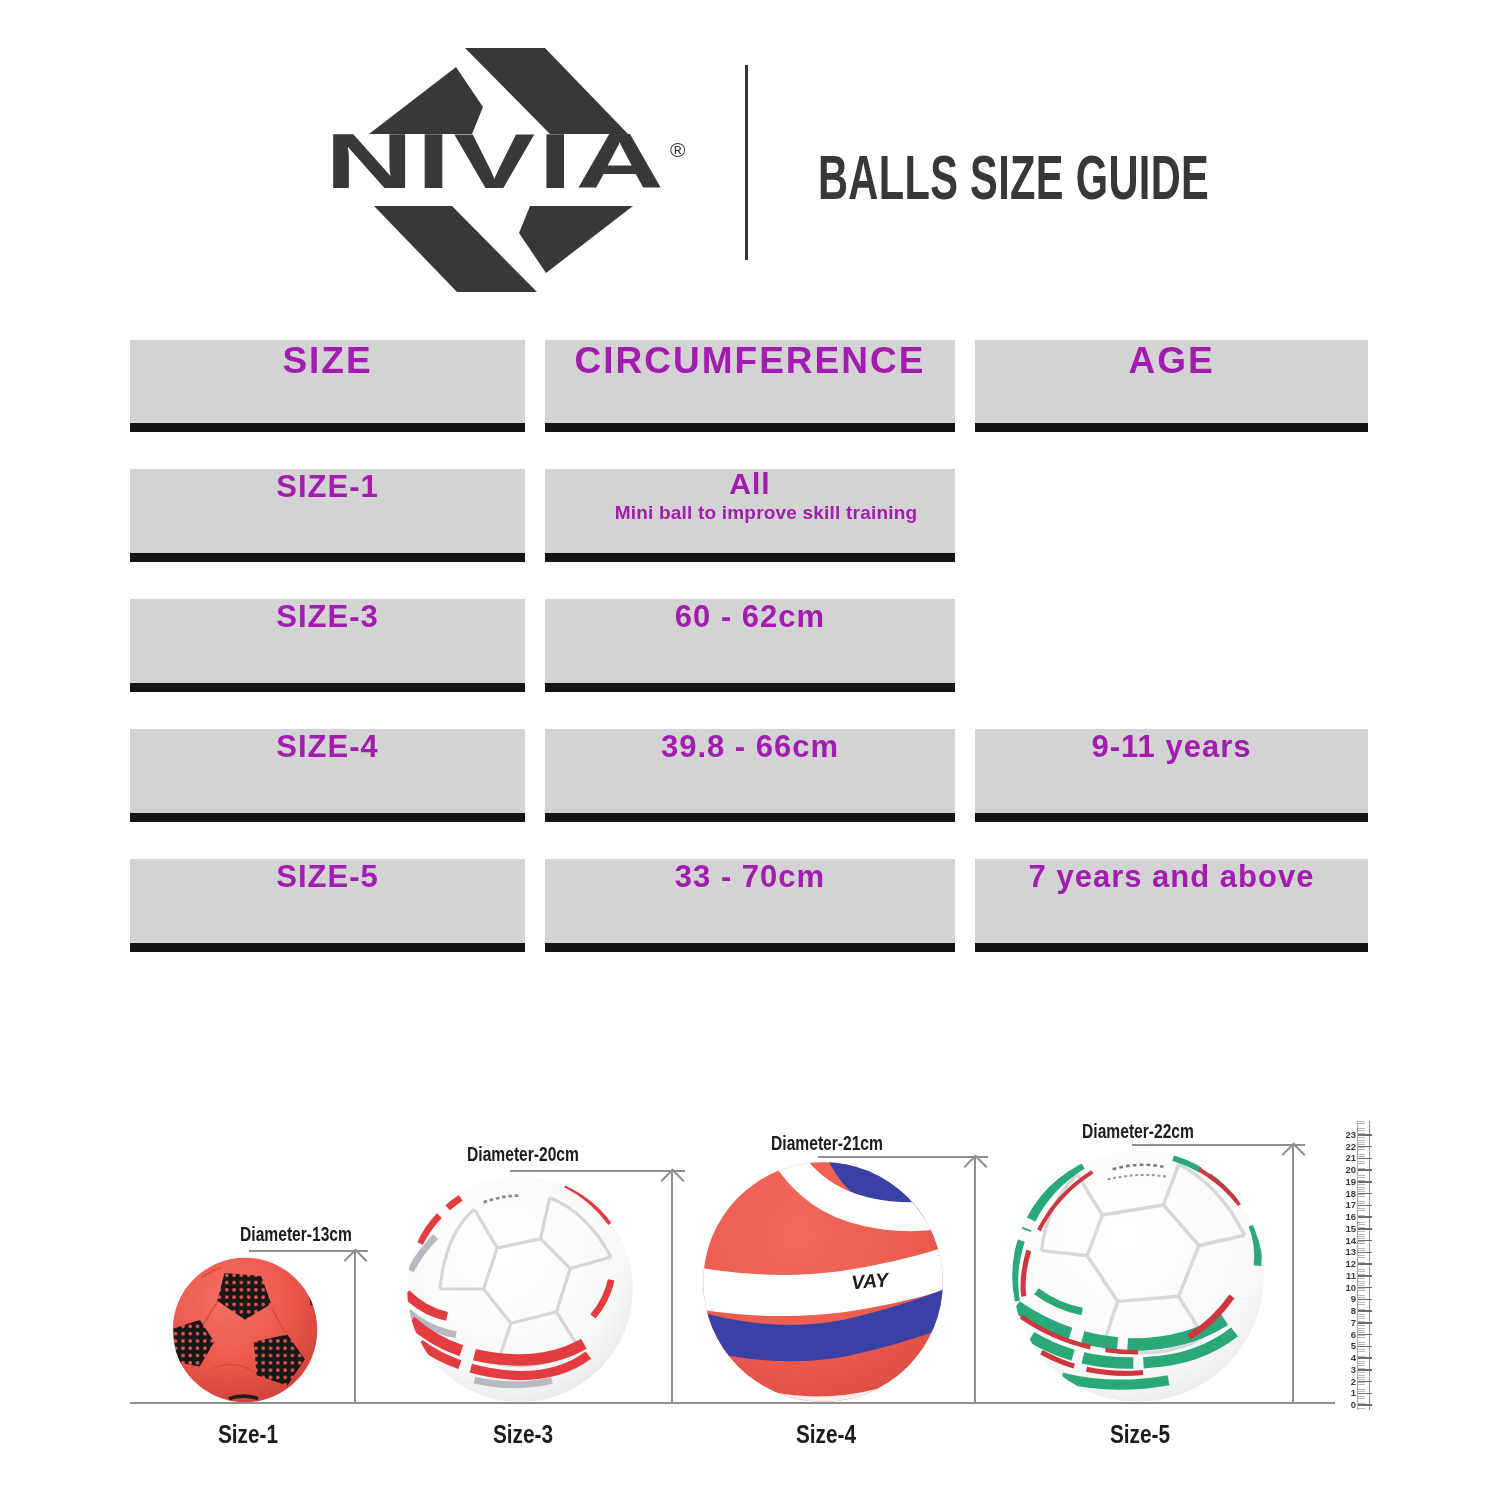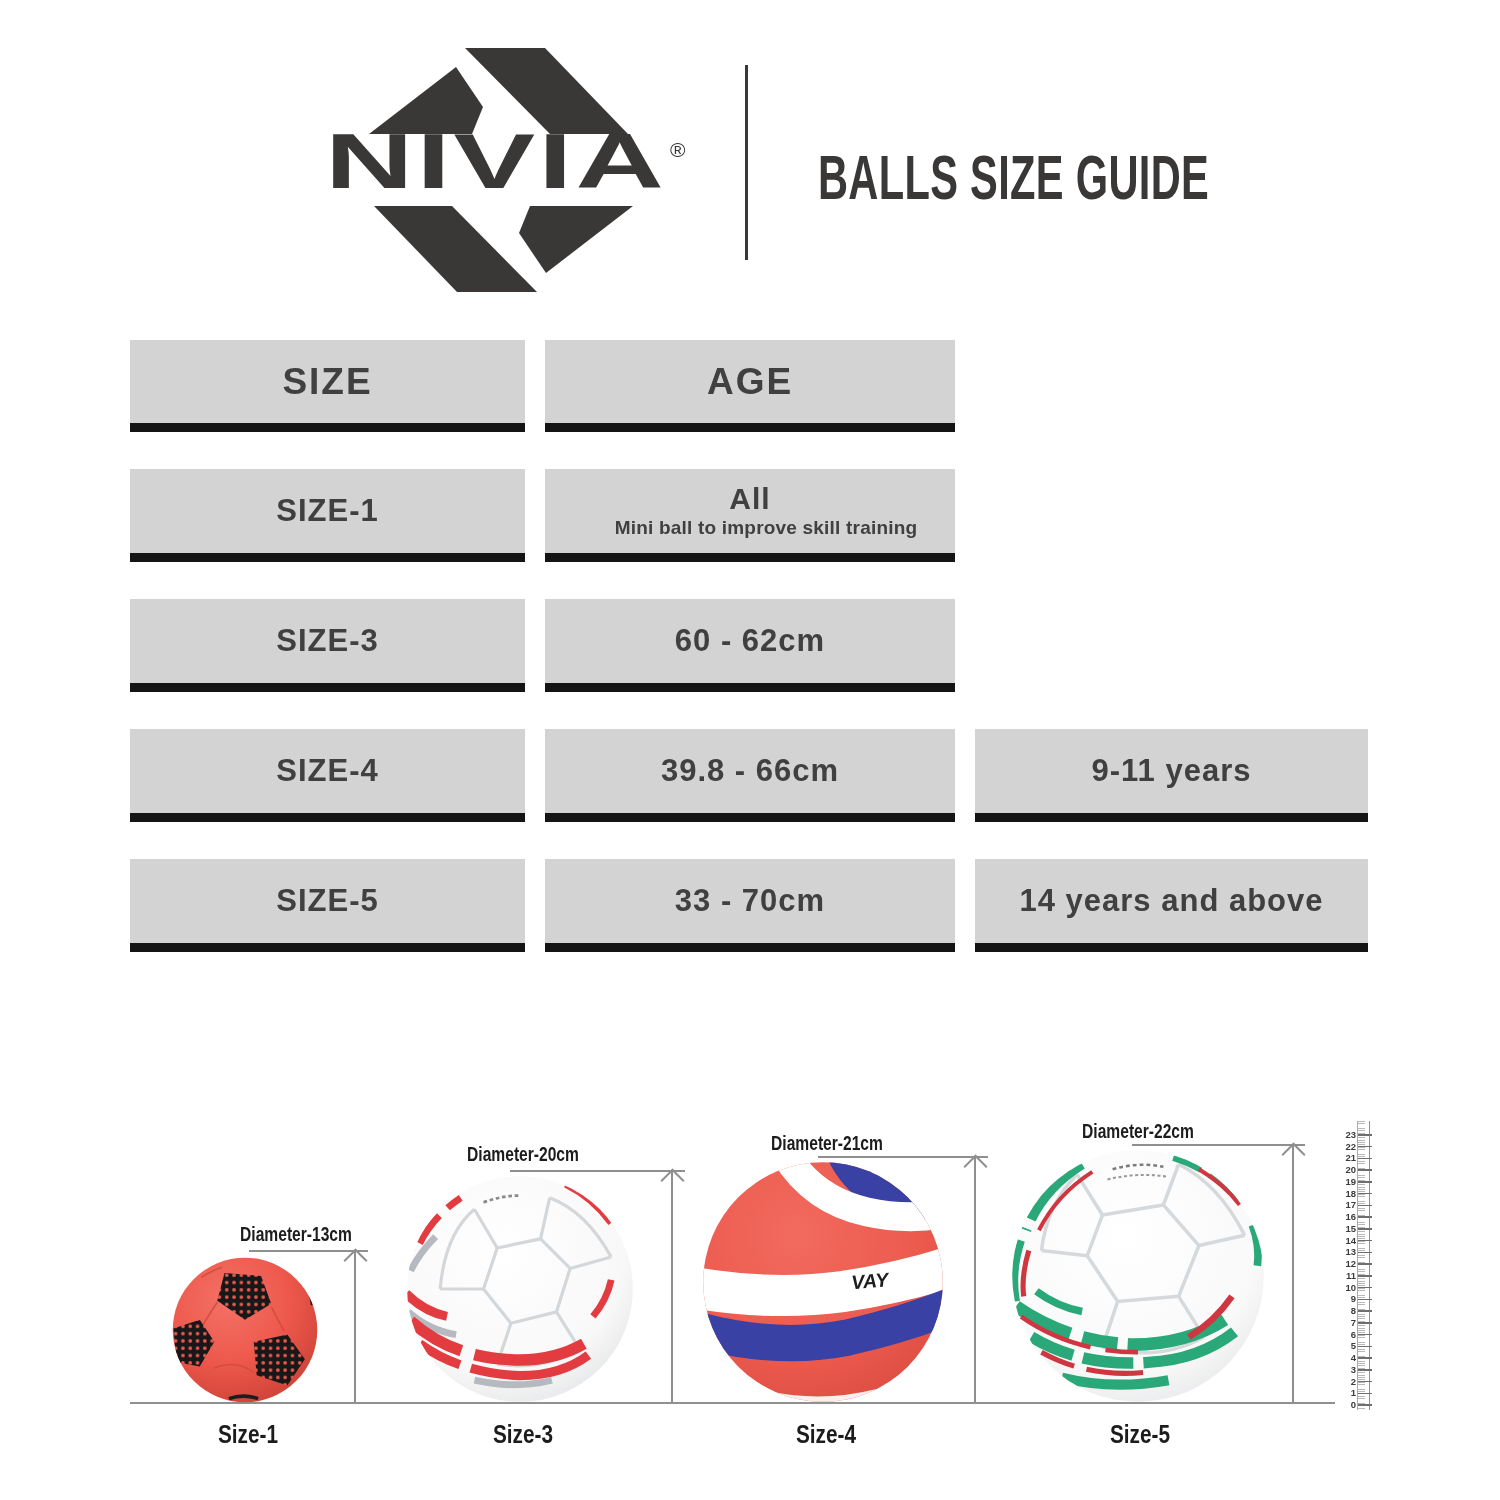--- a/index.html
+++ b/index.html
@@ -9,22 +9,22 @@
 
   
   .divider{width:3px;background:var(--logo-charcoal,#3a3837);}
   .main-title{font-weight:bold;font-size:63px;letter-spacing:.5px;color:var(--logo-charcoal,#3a3837);
               transform:scaleX(.66);transform-origin:left center;white-space:nowrap;}
 
   
   .size-table{left:130px;top:340px;width:1238px;}
   .trow{display:grid;grid-template-columns:395px 410px 393px;column-gap:20px;margin-bottom:37px;}
   .tcell{height:84px;background:var(--cell-gray,#d3d3d4);border-bottom:9px solid #141414;
-         display:flex;flex-direction:column;align-items:center;justify-content:center;
-         font-weight:bold;font-size:31px;letter-spacing:1px;color:#404040;text-align:center;}
+         display:flex;flex-direction:column;align-items:center;
+         font-weight:bold;font-size:31px;letter-spacing:1px;color:#a21caf;text-align:center;}
   .trow.head .tcell{height:83px;font-size:37px;letter-spacing:2px;}
   .age-main{font-size:30px;line-height:1;}
   .age-note{font-size:19px;letter-spacing:.2px;margin-top:4px;line-height:1.1;margin-left:32px;}
 
   
   .baseline{left:130px;top:1402px;width:1205px;height:2px;background:#909090;}
   .hline{height:2px;background:var(--measure-gray,#8f8f8f);}
   .vline{width:2px;background:var(--measure-gray,#8f8f8f);}
   .uparrow{width:15px;height:15px;border-left:2.5px solid var(--measure-gray,#8f8f8f);
            border-top:2.5px solid var(--measure-gray,#8f8f8f);transform:rotate(45deg);}
@@ -65,20 +65,23 @@
   <div class="abs divider" style="left:745px;top:65px;height:195px;"></div>
 
   <div class="abs main-title" style="left:818px;top:141px;">BALLS SIZE GUIDE</div>
 
   <div class="abs size-table">
     <div class="trow head">
       <div class="tcell">
           <span>SIZE</span>
         </div>
       <div class="tcell">
+          <span>CIRCUMFERENCE</span>
+        </div>
+      <div class="tcell">
           <span>AGE</span>
         </div>
     </div>
 
     <div class="trow">
       <div class="tcell">
           <span>SIZE-1</span>
         </div>
       <div class="tcell">
         <span class="age-main">All</span>
@@ -109,21 +112,21 @@
     </div>
 
     <div class="trow">
       <div class="tcell">
           <span>SIZE-5</span>
         </div>
       <div class="tcell">
           <span>33 - 70cm</span>
         </div>
       <div class="tcell">
-          <span>14 years and above</span>
+          <span>7 years and above</span>
         </div>
     </div>
   </div>
 
   <div class="abs baseline"></div>
 
   <div class="abs dia-label" style="left:146px;top:1223px;">Diameter-13cm</div>
   <div class="abs hline" style="left:249px;top:1250px;width:119px;"></div>
   <div class="abs vline" style="left:354px;top:1250px;height:153px;"></div>
   <div class="abs uparrow" style="left:347px;top:1252px;"></div>

